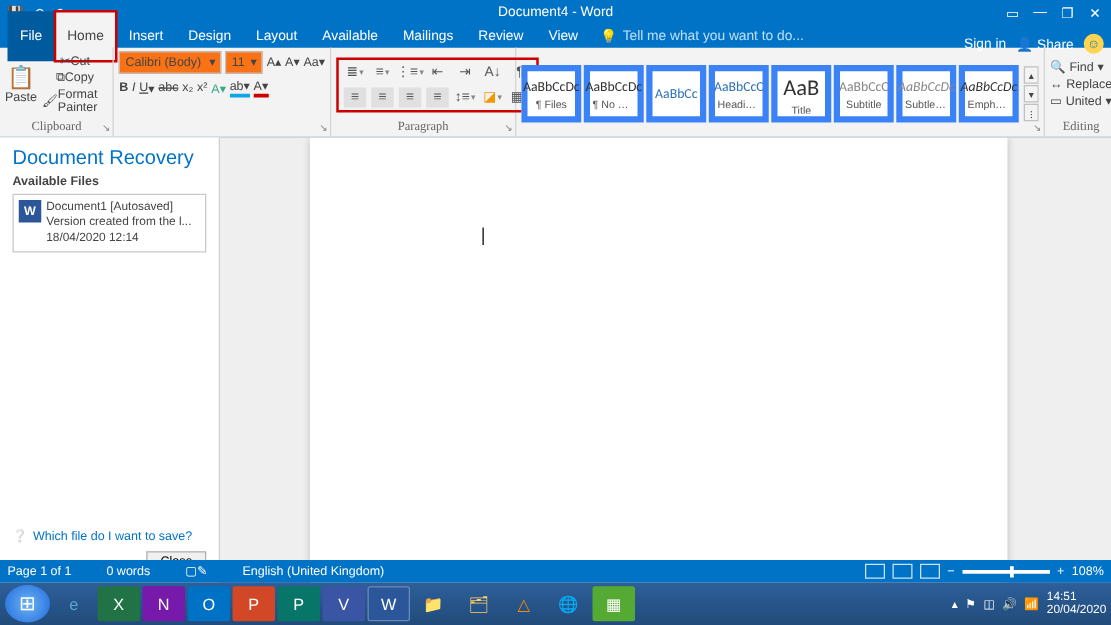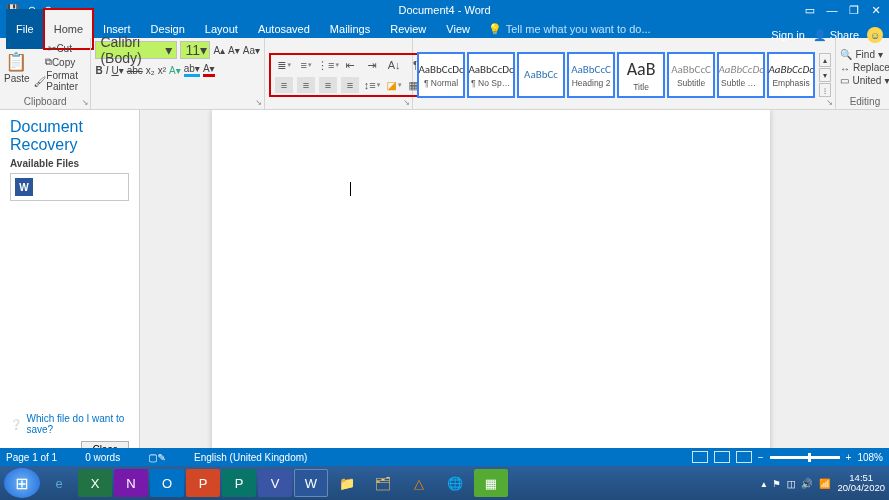--- a/index.html
+++ b/index.html
@@ -20,47 +20,47 @@
 .tab.active { background: #f3f3f3; color: #444; outline: 2px solid #c00; outline-offset: -1px; }
 .tellme { margin-left: 8px; color: #bde0fa; font-size: 11px; display: flex; align-items: center; gap: 4px; }
 .tabs-right { position: absolute; right: 6px; display: flex; align-items: center; gap: 8px; }
 .tabs-right span { cursor: pointer; margin-top: 12px; }
 .smiley { width: 16px; height: 16px; border-radius: 50%; background: #ffd54f; display: inline-flex; align-items: center; justify-content: center; font-size: 10px; color: #0173c7; }
 
 
 .ribbon { height: 72px; background: #f3f3f3; border-bottom: 1px solid #d4d4d4; display: flex; font-size: 10px; color: #444; }
 .group { border-right: 1px solid #d4d4d4; padding: 3px 4px 0 4px; display: flex; flex-direction: column; justify-content: space-between; position: relative; }
 .group-body { flex: 1; display: flex; align-items: center; gap: 4px; }
-.group-label { text-align: center; font-size: 10px; color: #666; padding: 2px 0; position: relative; }
+.group-label { text-align: center; font-size: 10px; color: #666; padding: 2px 0; position: relative; font-family: Liberation Serif, serif; }
 .group .dlg { position: absolute; right: 2px; bottom: 2px; font-size: 8px; color: #888; cursor: pointer; }
 .btn { cursor: pointer; display: inline-flex; align-items: center; justify-content: center; }
 .vbtn-big { width: 34px; height: 50px; flex-direction: column; font-size: 10px; }
 .vbtn-big .ico { font-size: 18px; }
 .mini-col { display: flex; flex-direction: column; gap: 2px; font-size: 10px; }
 .mini-row { display: flex; gap: 3px; align-items: center; }
 .mini-row span { cursor: pointer; }
-.combo { border: 1px solid #c0c0c0; background: #bef264; height: 18px; font-size: 14px; padding: 0 4px; display: inline-flex; align-items: center; cursor: pointer; }
+.combo { border: 1px solid #c0c0c0; background: #f97316; height: 18px; font-size: 10px; padding: 0 4px; display: inline-flex; align-items: center; cursor: pointer; }
 .font-combo { width: 82px; justify-content: space-between; }
 .size-combo { width: 30px; justify-content: space-between; }
 .para-box { border: 2px solid #c00; padding: 2px 4px; }
 .para-rows { display: flex; flex-direction: column; gap: 4px; }
 .para-row { display: flex; gap: 4px; }
 .pbtn { width: 18px; height: 16px; border: 1px solid transparent; display: inline-flex; align-items: center; justify-content: center; font-size: 11px; color: #555; cursor: pointer; position: relative; }
 .pbtn.dd::after { content: "▾"; font-size: 7px; margin-left: 1px; color: #888; }
 .pbtn.sq { background: #e0e0e0; }
-.style-box { width: 48px; height: 46px; border: 2px solid #3b82f6; background: #fff; display: flex; flex-direction: column; align-items: center; justify-content: center; font-size: 9px; cursor: pointer; padding: 2px; text-align: center; }
+.style-box { width: 48px; height: 46px; border: 5px solid #3b82f6; background: #fff; display: flex; flex-direction: column; align-items: center; justify-content: center; font-size: 9px; cursor: pointer; padding: 2px; text-align: center; }
 .style-box .preview { font-size: 11px; color: #333; margin-bottom: 2px; font-family: Calibri, sans-serif; }
 .style-box .nm { font-size: 8.5px; color: #555; white-space: nowrap; overflow: hidden; text-overflow: ellipsis; width: 100%; }
 .style-box.title .preview { font-size: 18px; }
 .editing-col { display: flex; flex-direction: column; gap: 2px; font-size: 10px; }
 .editing-col div { cursor: pointer; display: flex; align-items: center; gap: 3px; }
 
 
 .workarea { position: absolute; top: 110px; left: 0; right: 0; bottom: 34px; background: #efefef; display: flex; }
-.recovery { width: 140px; background: #fff; border-right: 1px solid #d0d0d0; padding: 8px 10px; display: flex; flex-direction: column; font-size: 10px; color: #444; }
+.recovery { width: 176px; background: #fff; border-right: 1px solid #d0d0d0; padding: 8px 10px; display: flex; flex-direction: column; font-size: 10px; color: #444; }
 .recovery h2 { color: #0173c7; font-weight: normal; font-size: 16px; margin-bottom: 4px; }
 .rec-desc { font-size: 9.5px; color: #555; line-height: 1.3; margin-bottom: 10px; }
 .rec-h3 { font-weight: bold; font-size: 10px; margin-bottom: 4px; }
 .filebox { border: 1px solid #c8c8c8; padding: 4px; display: flex; gap: 4px; }
 .wico { width: 18px; height: 18px; background: #2b579a; color: #fff; font-size: 10px; display: inline-flex; align-items: center; justify-content: center; font-weight: bold; }
 .fileinfo { font-size: 9.5px; line-height: 1.3; }
 .rec-spacer { flex: 1; }
 .rec-q { color: #0173c7; font-size: 10px; cursor: pointer; margin-bottom: 6px; display: flex; align-items: center; gap: 4px; }
 .closebtn { align-self: flex-end; border: 1px solid #b0b0b0; background: #f0f0f0; padding: 2px 10px; font-size: 10px; cursor: pointer; }
 
@@ -72,21 +72,21 @@
 .statusbar2 .sr { position: absolute; right: 6px; display: flex; gap: 6px; align-items: center; }
 .view-btn { width: 16px; height: 12px; border: 1px solid #fff; opacity: .8; cursor: pointer; }
 .zoom-track { width: 70px; height: 3px; background: #fff; position: relative; }
 .zoom-track::after { content: ""; position: absolute; left: 38px; top: -3px; width: 3px; height: 9px; background: #fff; }
 
 
 .taskbar { position: absolute; left: 0; right: 0; bottom: 0; height: 34px; background: linear-gradient(#2d5f9a,#214b7a); display: flex; align-items: center; padding: 0 4px; gap: 2px; }
 .tbitem { width: 34px; height: 28px; display: inline-flex; align-items: center; justify-content: center; font-size: 13px; color: #fff; cursor: pointer; border-radius: 2px; }
 .tbitem.active { background: rgba(255,255,255,.18); border: 1px solid rgba(255,255,255,.3); }
 .tray { position: absolute; right: 4px; display: flex; align-items: center; gap: 6px; color: #fff; font-size: 9.5px; }
-.tray .clock { text-align: center; line-height: 1.1; }
+.tray .clock { text-align: left; line-height: 1.1; }
 
 .start { width: 36px; height: 30px; border-radius: 50%; background: radial-gradient(circle,#6db3f2,#1e69de); display: inline-flex; align-items: center; justify-content: center; font-size: 16px; color: #fff; cursor: pointer; }
 
 </style>
 </head>
 <body>
 
 <div class="titlebar">
   <div class="tb-left">
     <span class="tb-icon btn">💾</span>
@@ -101,21 +101,21 @@
     <span>✕</span>
   </div>
 </div>
 
 <div class="tabs">
   <div class="tab file">File</div>
   <div class="tab active">Home</div>
   <div class="tab">Insert</div>
   <div class="tab">Design</div>
   <div class="tab">Layout</div>
-  <div class="tab">Autosaved</div>
+  <div class="tab">Available</div>
   <div class="tab">Mailings</div>
   <div class="tab">Review</div>
   <div class="tab">View</div>
   <div class="tellme">
     <span>💡</span>
     <span>Tell me what you want to do...</span>
   </div>
   <div class="tabs-right">
     <span>Sign in</span>
     <span>👤 <span>Share</span></span>
@@ -195,28 +195,29 @@
             <span class="pbtn sq">≡</span>
             <span class="pbtn sq">≡</span>
             <span class="pbtn sq">≡</span>
             <span class="pbtn dd">↕≡</span>
             <span class="pbtn dd" style="color:#e90">◪</span>
             <span class="pbtn dd">▦</span>
           </div>
         </div>
       </div>
     </div>
+    <div class="group-label">Paragraph</div>
     <span class="dlg">↘</span>
   </div>
 
   <div class="group" style="flex:1">
     <div class="group-body" style="gap:2px; overflow:hidden">
       <div class="style-box">
           <span class="preview">AaBbCcDc</span>
-          <span class="nm">¶ Normal</span>
+          <span class="nm">¶ Files</span>
         </div>
       <div class="style-box">
           <span class="preview">AaBbCcDc</span>
           <span class="nm">¶ No Spac...</span>
         </div>
       <div class="style-box">
           <span class="preview" style="color:#2e74b5">AaBbCc</span>
           <span class="nm"></span>
         </div>
       <div class="style-box">
@@ -262,20 +263,25 @@
     <div class="group-label">Editing</div>
   </div>
 </div>
 
 <div class="workarea">
   <div class="recovery">
     <h2>Document Recovery</h2>
     <div class="rec-h3">Available Files</div>
     <div class="filebox">
       <span class="wico">W</span>
+      <div class="fileinfo">
+        <div>Document1  [Autosaved]</div>
+        <div>Version created from the l...</div>
+        <div>18/04/2020 12:14</div>
+      </div>
     </div>
     <div class="rec-spacer"></div>
     <div class="rec-q">
         <span>❔</span>
         <span>Which file do I want to save?</span>
       </div>
     <button class="closebtn">Close</button>
   </div>
   <div class="doc-scroll">
     <div class="page">

